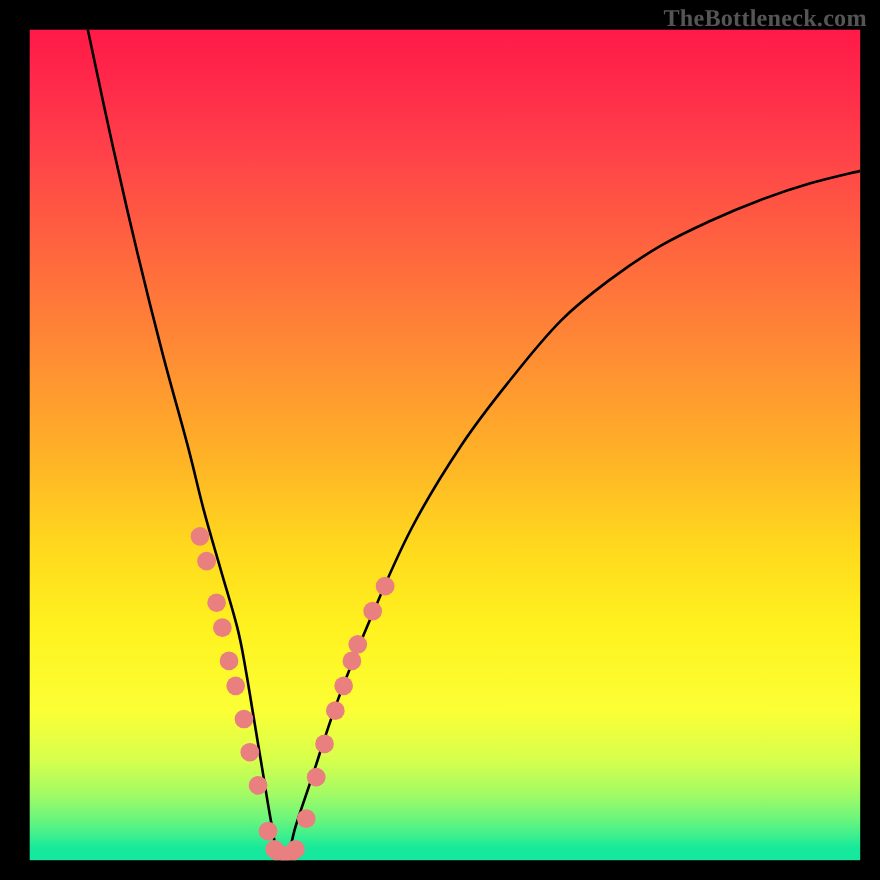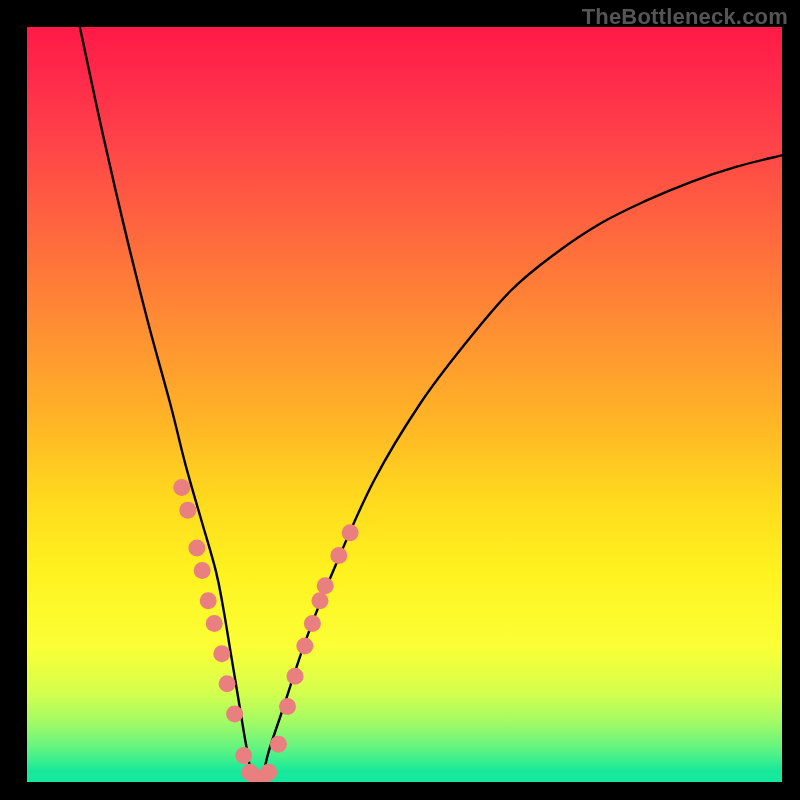--- a/index.html
+++ b/index.html
@@ -44,20 +44,21 @@
   }
   .watermark {
     position: absolute;
     top: 4px;
     right: 12px;
     color: #555;
     font-size: 22px;
     font-weight: 600;
     letter-spacing: 0.2px;
     user-select: none;
+    font-family: Liberation Serif, serif;
   }
   svg.curve {
     position: absolute;
     left: 0;
     top: 0;
     width: 755px;
     height: 755px;
     pointer-events: none;
   }
 </style>

